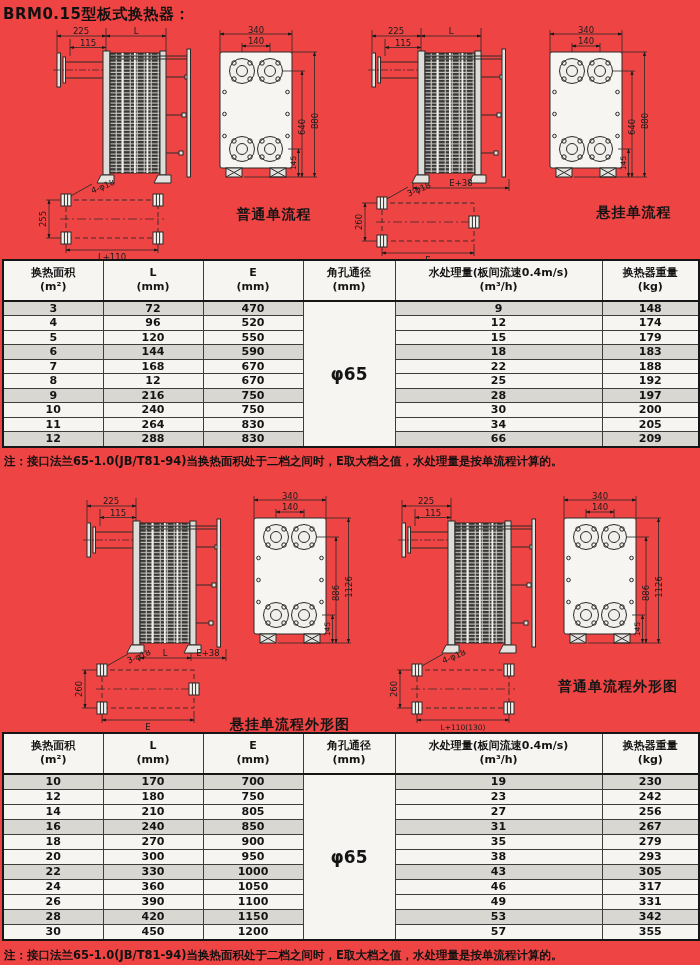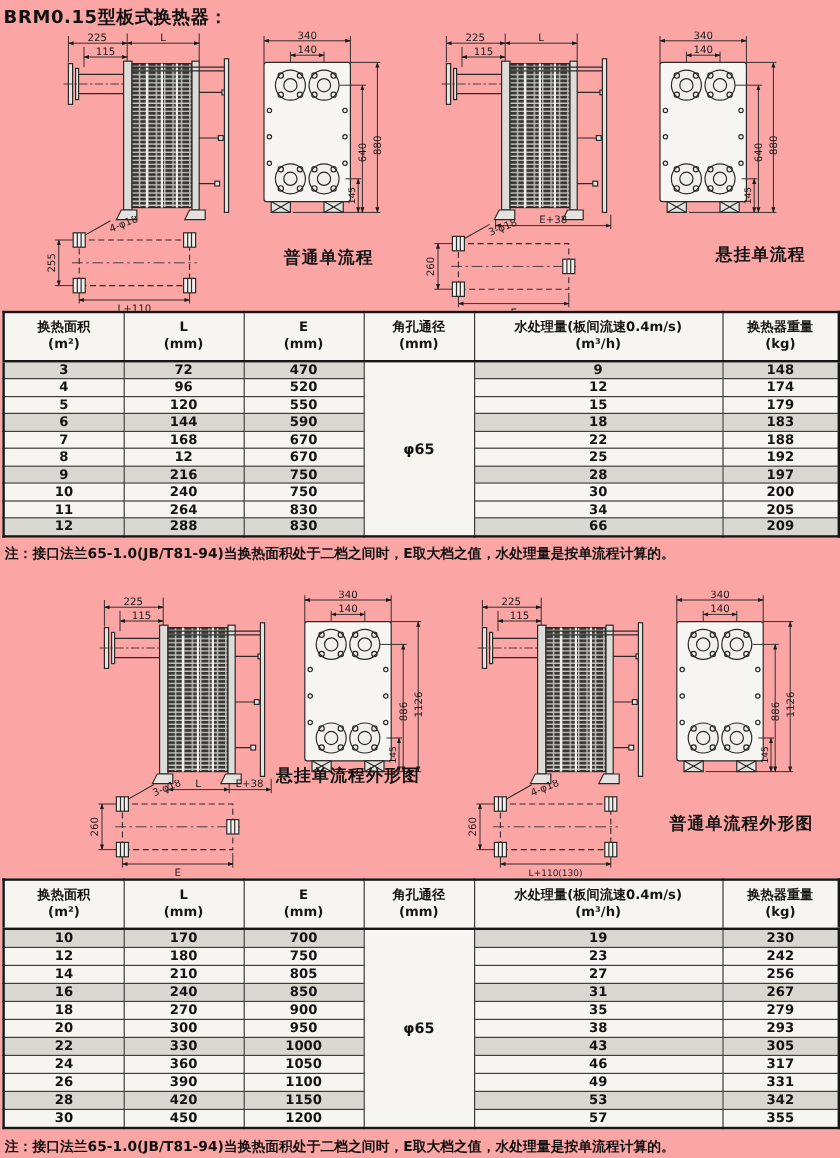--- a/index.html
+++ b/index.html
@@ -1,32 +1,32 @@
 <!DOCTYPE html>
 <html><head>
 <meta charset="utf-8">
 <style>
   html,body{margin:0;padding:0;}
   body{width:700px;height:965px;background:#e9e8e4;font-family:"DejaVu Sans",sans-serif;}
-  .page{position:relative;width:700px;height:965px;background:#fca5a5;overflow:hidden;}
+  .page{position:relative;width:700px;height:965px;background:#ef4444;overflow:hidden;}
   .title{position:absolute;font:bold 15px "DejaVu Sans",sans-serif;color:#111;letter-spacing:0.5px;}
   .note{position:absolute;font:bold 11.5px "DejaVu Sans",sans-serif;color:#111;white-space:nowrap;}
   .caption{position:absolute;font:bold 14px "DejaVu Sans",sans-serif;color:#151515;text-align:center;letter-spacing:1px;white-space:nowrap;}
   .draw{position:absolute;}
   .dt{font:8.5px "DejaVu Sans",sans-serif;fill:#1b1b1b;text-anchor:middle;stroke:none;}
   .dts{font:7.5px "DejaVu Sans",sans-serif;fill:#1b1b1b;text-anchor:middle;stroke:none;}
   .tblwrap{position:absolute;left:2px;width:696px;}
   table.spec{border-collapse:collapse;width:696px;table-layout:fixed;background:#f6f5f1;border:2px solid #161616;}
   table.spec th,table.spec td{border:1px solid #3d3d3b;text-align:center;font-family:"DejaVu Sans",sans-serif;color:#141414;overflow:hidden;white-space:nowrap;}
   table.spec th{font-size:11px;font-weight:bold;padding:5px 0;line-height:1.3;}
   table.spec td{font-size:11px;font-weight:bold;height:13.5px;padding:0;}
   table.spec.t2 td{height:14px;}
   table.spec thead tr{border-bottom:2px solid #161616;}
   table.spec tr.shade td{background:#d8d7d2;}
-  table.spec td.hole{background:#f6f5f1 !important;font-size:12px;}
+  table.spec td.hole{background:#f6f5f1 !important;font-size:17px;}
 </style>
 </head>
 <body>
 
 <div class="page">
 
   <svg width="0" height="0" style="position:absolute" aria-hidden="true">
     <defs>
       <marker id="ar" viewBox="0 0 10 10" refX="9" refY="5" markerWidth="6" markerHeight="6" orient="auto-start-reverse">
         <path d="M0,1.5 L10,5 L0,8.5 z" fill="#1b1b1b" stroke="none"></path>
@@ -357,21 +357,21 @@
   </svg>
 
   <svg class="draw" style="left:72px;top:650px" width="152" height="82" viewBox="0 0 152 82">
     <use href="#footFrame"></use>
       <use href="#pads3"></use>
     <text class="dt" transform="translate(68,9) rotate(-22)">3-φ18</text>
     <text class="dt" transform="translate(9.5,39) rotate(-90)">260</text>
     <text class="dt" x="76" y="80">E</text>
   </svg>
 
-  <div class="caption" style="left:225px;top:638px;width:130px">悬挂单流程外形图</div>
+  <div class="caption" style="left:225px;top:716px;width:130px">悬挂单流程外形图</div>
 
   <svg class="draw" style="left:393px;top:492px" width="152" height="172" viewBox="0 0 152 172">
     <use href="#sideBody"></use>
       <use href="#sideDims"></use>
     <text class="dt" x="33" y="12">225</text>
     <text class="dt" x="40" y="23.5">115</text>
   </svg>
 
   <svg class="draw" style="left:550px;top:492px" width="115" height="168" viewBox="0 0 115 168">
     <use href="#frontBody"></use>

